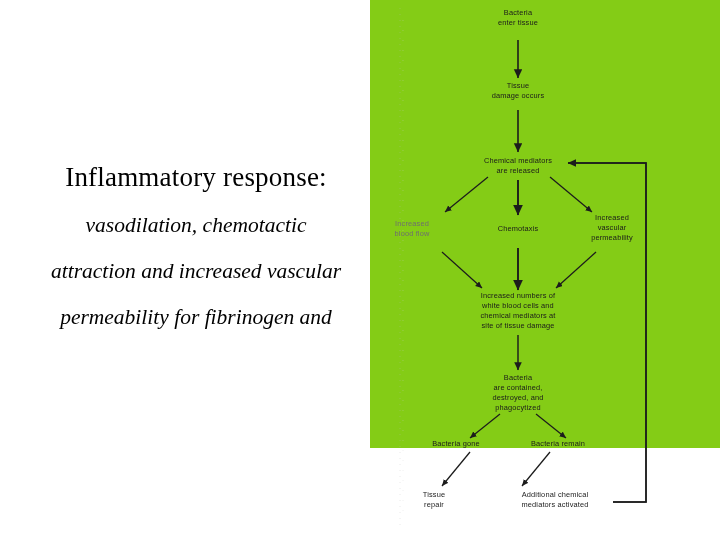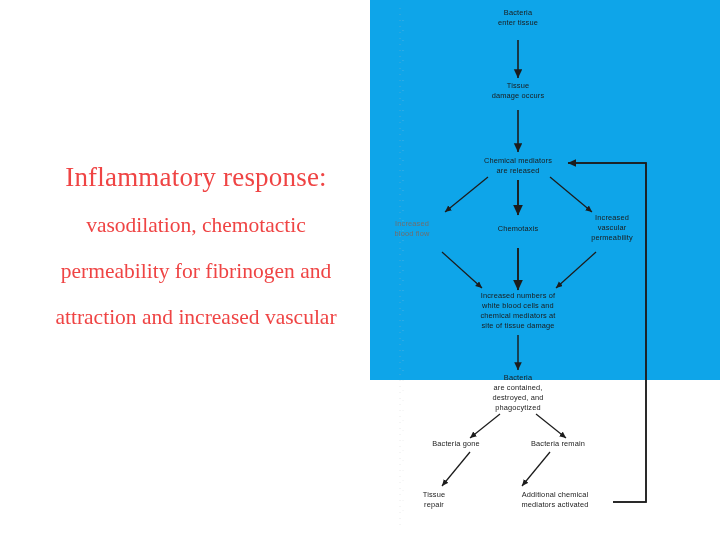--- a/index.html
+++ b/index.html
@@ -8,35 +8,35 @@
     background:#ffffff;
     font-family:"Liberation Serif", serif;
     overflow:hidden;
     position:relative;
   }
   #slide{position:absolute;left:0;top:0;width:720px;height:540px;background:#fff;}
 
   
   #text-block{
     position:absolute;left:6px;top:160px;width:380px;
-    text-align:center;color:#ef4444;
+    text-align:center;color:#000000;
   }
   #heading{
     font-size:27px;line-height:34px;letter-spacing:.2px;
     margin:0 0 5px 0;font-weight:400;
   }
   .body-line{
     font-size:21.5px;line-height:30px;letter-spacing:0px;
-    margin:16px;font-weight:400;white-space:nowrap;
+    margin:16px;font-weight:400;white-space:nowrap;font-style:italic;
   }
 
   
   #flowchart{
-    position:absolute;left:370px;top:0;width:350px;height:380px;
-    background:#0ea5e9;
+    position:absolute;left:370px;top:0;width:350px;height:448px;
+    background:#84cc16;
   }
   #flow-svg{display:block;width:350px;height:540px;}
 
   .node-text{
     font-family:"Liberation Sans", sans-serif;
     font-size:7.4px;
     fill:#1b1b1b;
     text-anchor:middle;
     letter-spacing:.15px;
   }
@@ -47,22 +47,22 @@
   .scan-speckle{opacity:.30;}
 </style>
 </head>
 <body>
 
 <div id="slide">
 
   <div id="text-block">
     <div id="heading">Inflammatory response:</div>
     <p class="body-line">vasodilation, chemotactic</p>
+    <p class="body-line">attraction and increased vascular</p>
     <p class="body-line">permeability for fibrinogen and</p>
-    <p class="body-line">attraction and increased vascular</p>
   </div>
 
   <div id="flowchart">
     <svg id="flow-svg" viewBox="0 0 350 540" xmlns="http://www.w3.org/2000/svg">
       <defs>
         <marker id="ah" markerWidth="7" markerHeight="7" refX="5.4" refY="2.6" orient="auto" markerUnits="strokeWidth">
           <path d="M0,0 L5.6,2.6 L0,5.2 z" fill="#1c1c1c"></path>
         </marker>
         <marker id="ah-sm" markerWidth="7" markerHeight="7" refX="5.2" refY="2.4" orient="auto" markerUnits="strokeWidth">
           <path d="M0,0 L5.2,2.4 L0,4.8 z" fill="#1c1c1c"></path>

